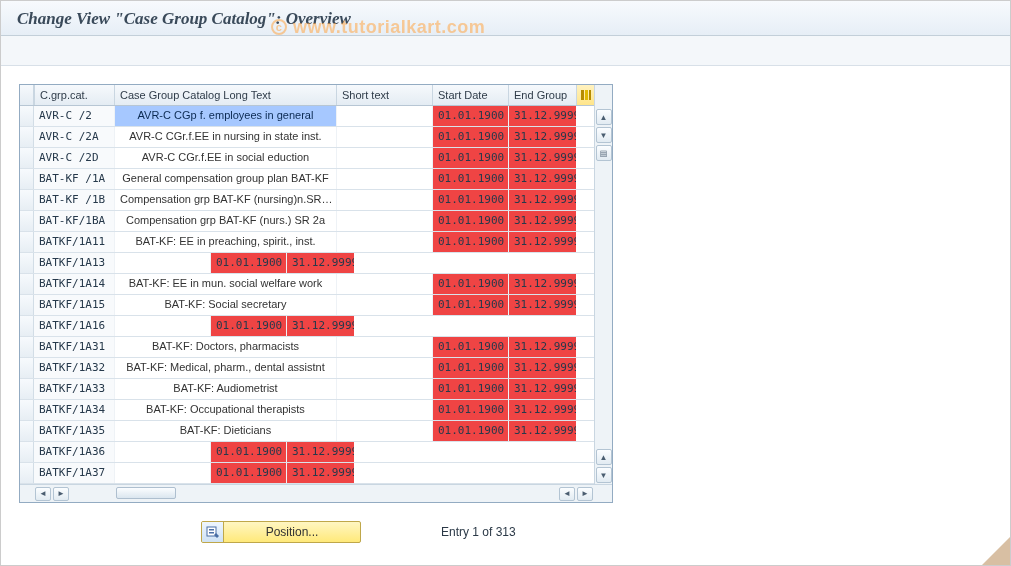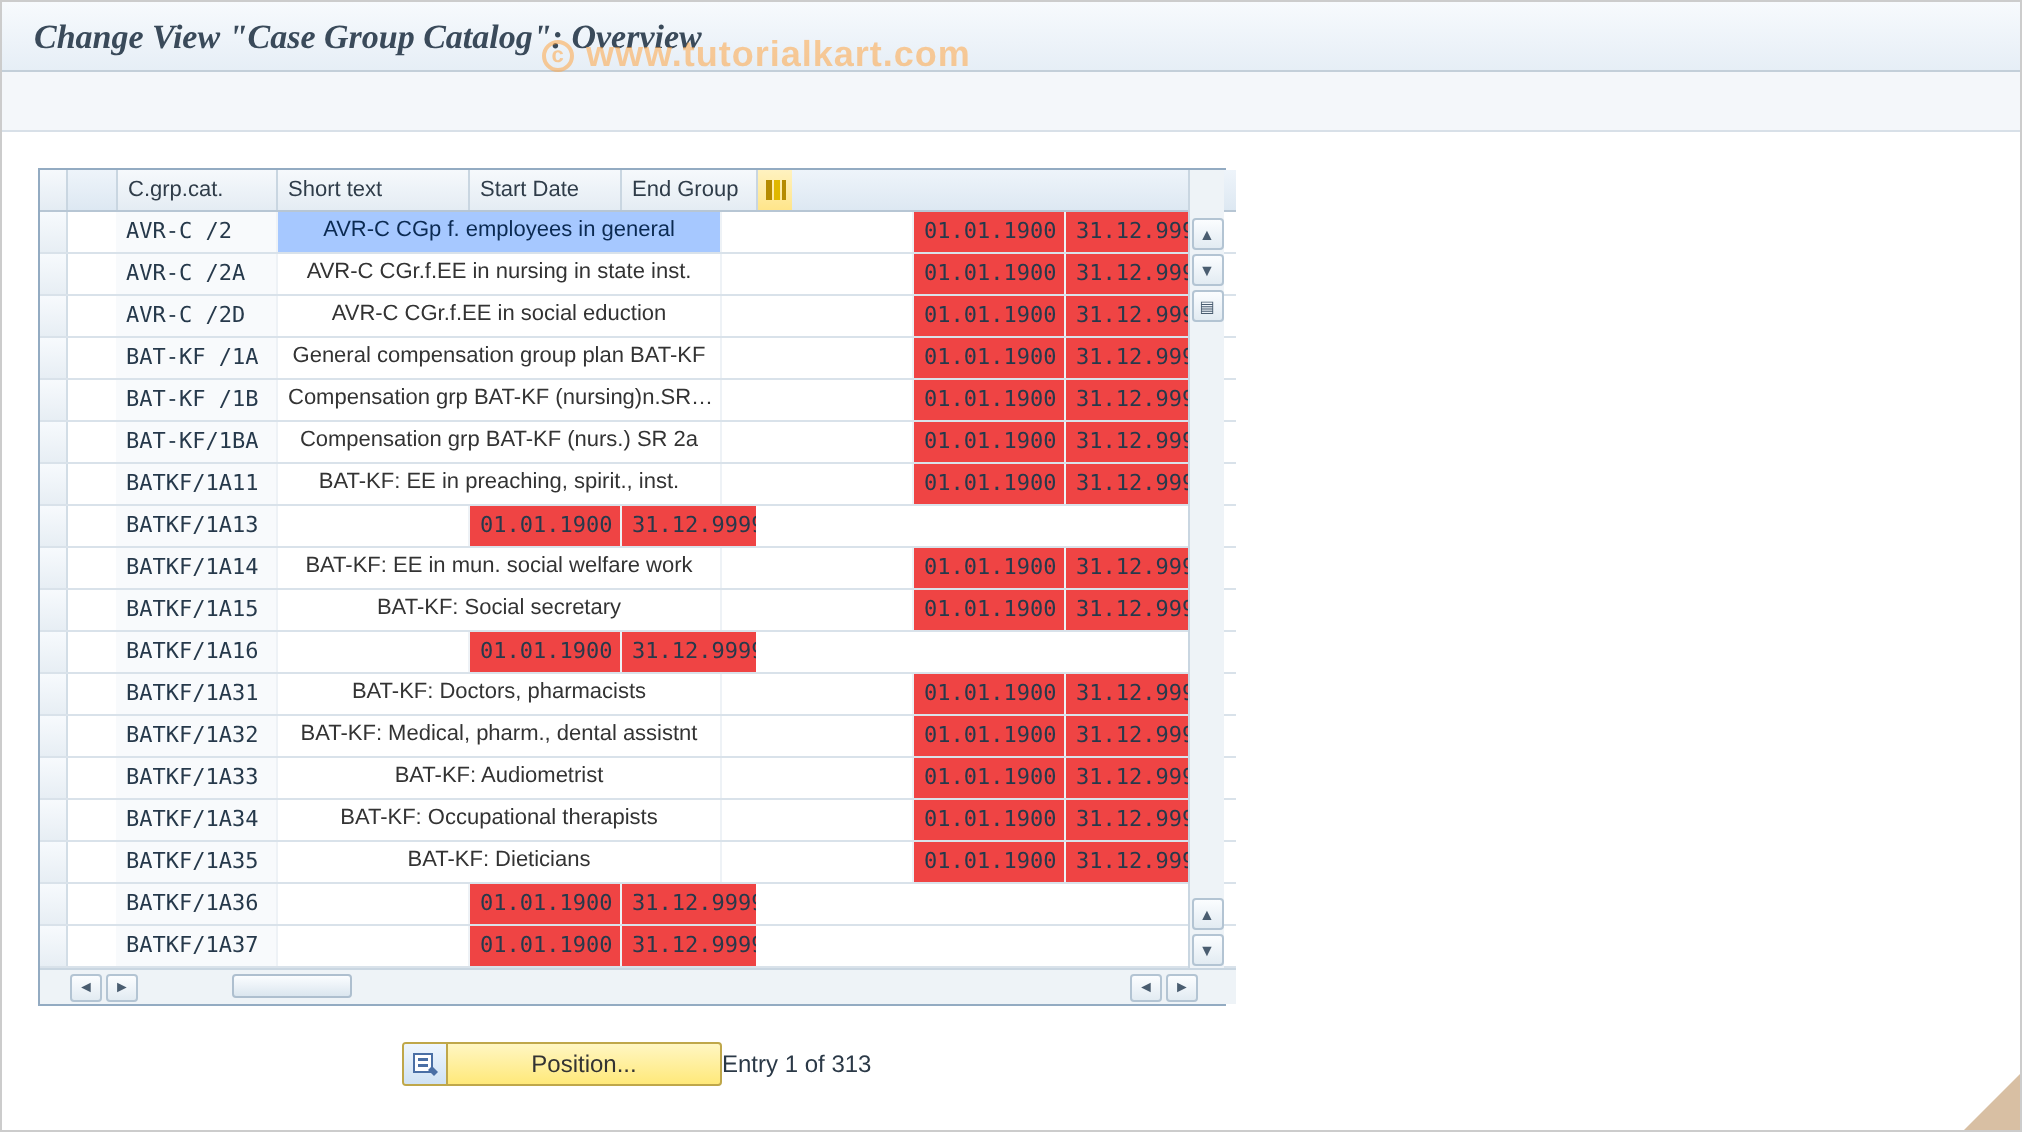--- a/index.html
+++ b/index.html
@@ -98,21 +98,21 @@
   .grid-row .rowmark {
     width: 14px;
     background: linear-gradient(#f7fafd,#e7eef4);
     border-right: 1px solid #d2dde6;
   }
   .cell {
     padding: 3px 5px;
     white-space: nowrap;
     overflow: hidden;
   }
-  .c-cat { width: 80px; font-family: "Lucida Console", monospace; margin-left: 24px; }
+  .c-cat { width: 80px; font-family: "Lucida Console", monospace; }
   .c-long { width: 222px; font-family: Arial; }
   .c-short { width: 96px; font-family: Arial; }
   .c-start { width: 76px; font-family: "Lucida Console", monospace; }
   .c-end { width: 68px; font-family: "Lucida Console", monospace; }
   .grid-row .c-long, .grid-row .c-short {
     background: #fff;
     border-left: 1px solid #eef2f6;
     text-align: center;
   }
   .grid-row .c-cat { background:#f8fafc; color:#26394b; }
@@ -166,20 +166,21 @@
   .hscroll .thumb {
     position:absolute; top:0; height:12px;
     background:linear-gradient(#fbfdff,#dbe6ef);
     border:1px solid #aebfcf;
     border-radius:2px;
   }
   .footer {
     margin-top: 18px;
     display:flex;
     align-items:center;
+    gap: 80px;
     padding-left: 200px;
   }
   .position-btn {
     display:flex;
     align-items:center;
     background: linear-gradient(#fff6c2,#ffe97a);
     border:1px solid #bfa74a;
     border-radius:2px;
     height:22px;
     width: 160px;
@@ -216,20 +217,21 @@
 <div class="watermark">
   <span class="c">c</span><span>www.tutorialkart.com</span>
 </div>
 
 <div class="table-area">
   <div class="grid-wrap">
     <div class="grid-main">
       <div class="grid-head">
         <div class="rowmark"></div>
         <div class="cell c-cat">C.grp.cat.</div>
+        <div class="cell c-long">Case Group Catalog Long Text</div>
         <div class="cell c-short">Short text</div>
         <div class="cell c-start">Start Date</div>
         <div class="cell c-end">End Group</div>
         <div class="configure">
           <svg viewBox="0 0 12 12">
               <rect x="1" y="1" width="3" height="10" fill="#b58b00"></rect>
               <rect x="5" y="1" width="3" height="10" fill="#e0b800"></rect>
               <rect x="9" y="1" width="2" height="10" fill="#b58b00"></rect>
             </svg>
         </div>

